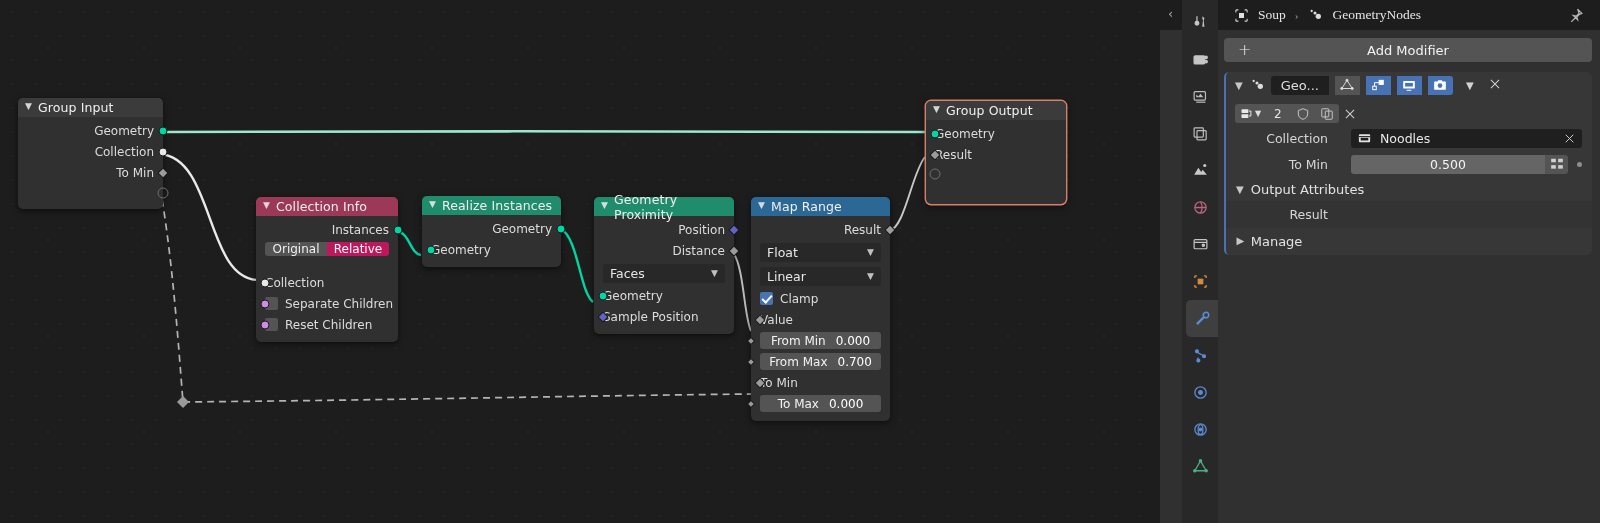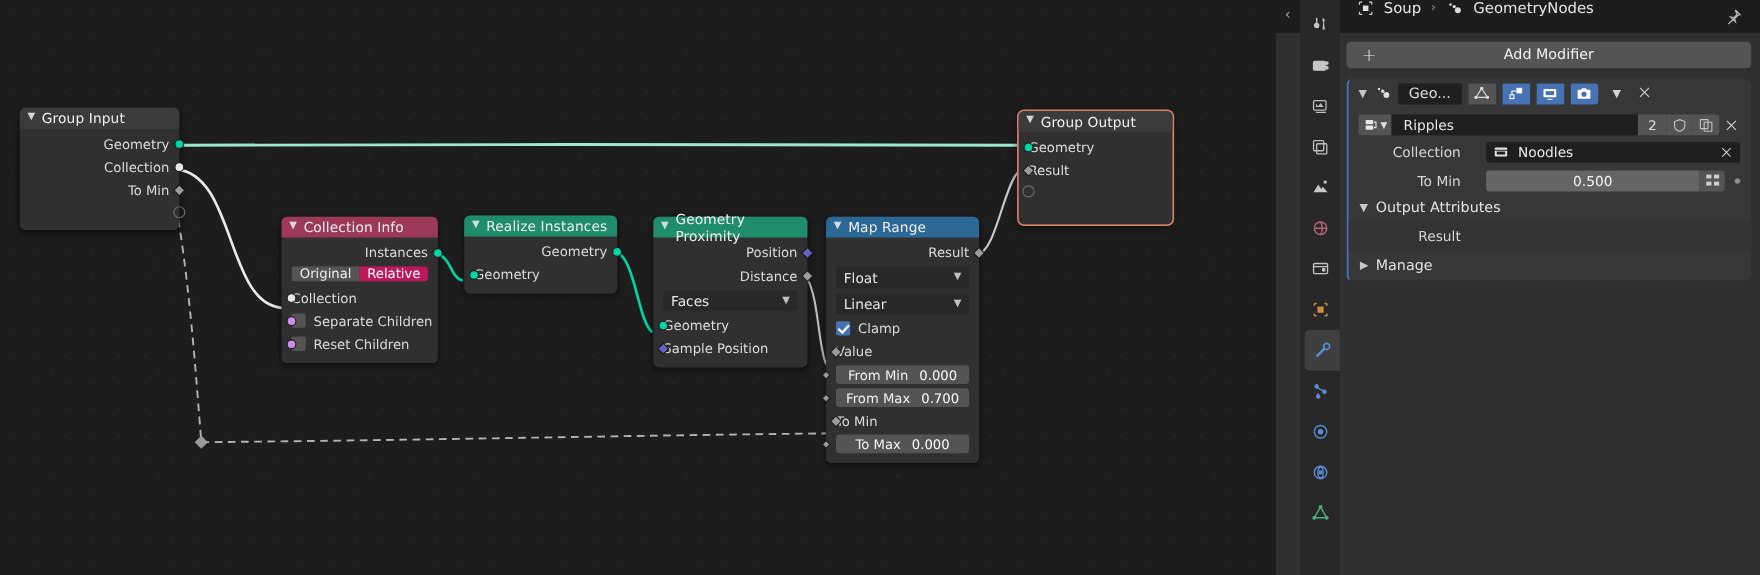--- a/index.html
+++ b/index.html
@@ -53,42 +53,42 @@
   .fieldbox { background: #545454; border-radius: 3px; height: 17px; margin: 0 9px;
               display: flex; align-items: center; justify-content: center; gap: 10px;
               font-size: 12px; color: #f2f2f2; flex: 1; }
   .fieldbox .fv { color: #ffffff; }
   .rowf { height: 21px; display: flex; align-items: center; position: relative; }
   .dropdown { background: #282828; border-radius: 3px; height: 19px; margin: 0 9px; flex: 1;
               display: flex; align-items: center; padding: 0 7px; font-size: 12.5px;
               color: #e6e6e6; justify-content: space-between; }
   .dropdown .dchev { font-size: 9px; opacity: .8; }
   .rowd { height: 24px; display: flex; align-items: center; }
-  .toggle2 { display: flex; margin: 2px 9px 4px; height: 14px; border-radius: 3px; overflow: hidden; }
+  .toggle2 { display: flex; margin: 2px 9px 16px; height: 14px; border-radius: 3px; overflow: hidden; }
   .toggle2 > div { flex: 1; display: flex; align-items: center; justify-content: center;
                    font-size: 12px; background: #545454; color: #efefef; }
   .toggle2 > div.on { background: #be185d; color: #fff; }
   .cb { width: 13px; height: 13px; border-radius: 2px; background: #545454; margin-right: 7px; flex: none; }
   .cb.on { background: #4772b3; position: relative; }
   .cb.on::after { content: ""; position: absolute; left: 3.5px; top: .5px; width: 4px; height: 8px;
                   border: solid #fff; border-width: 0 2px 2px 0; transform: rotate(42deg); }
 
   
   #props { position: absolute; left: 1160px; top: 0; width: 440px; height: 523px; background: #303030; }
   #prop-topbar { height: 30px; background: #1d1d1d; display: flex; align-items: center;
                  position: relative; }
   .collapse-arrow { position: absolute; left: 8px; top: 6px; color: #a8a8a8; font-size: 13px; }
   #tabstrip { position: absolute; left: 22px; top: 0; width: 36px; height: 523px;
               background: #282828; padding-top: 4px; }
   .tab { height: 37px; display: flex; align-items: center; justify-content: center; position: relative; }
   .tab.active { background: #3f3f3f; border-radius: 5px 0 0 5px; margin-left: 4px; }
   .tab svg { width: 17px; height: 17px; display: block; }
 
   #breadcrumb { position: absolute; left: 66px; top: 0; right: 4px; height: 30px;
-                display: flex; align-items: flex-start; gap: 9px; padding-left: 8px; }
+                display: flex; align-items: center; gap: 9px; padding-left: 8px; font-family: Liberation Serif, serif; }
   #breadcrumb .bc-text { font-size: 13.5px; color: #e6e6e6; }
   #breadcrumb .sep { font-size: 11px; color: #9a9a9a; }
   #pin { position: absolute; right: 12px; top: 7px; }
 
   #prop-body { position: absolute; left: 58px; top: 30px; right: 0; bottom: 0; padding: 8px 8px 0 6px; }
   #add-modifier { height: 24px; background: #545454; border-radius: 4px; display: flex;
                   align-items: center; justify-content: center; position: relative;
                   font-size: 13px; color: #f2f2f2; }
   #add-modifier .plus { position: absolute; left: 14px; font-size: 16px; color: #e8e8e8;
                         font-weight: 300; line-height: 1; }
@@ -513,21 +513,20 @@
 
         <div class="mod-row">
           <div class="dd-btn">
             <svg width="15" height="15" viewBox="0 0 24 24" fill="#e8e8e8" stroke="none">
               <rect x="4" y="5" width="11" height="6" rx="1"></rect>
                 <rect x="4" y="13" width="11" height="6" rx="1"></rect>
               <path d="M16 8h3v8h-3" fill="none" stroke="#e8e8e8" stroke-width="1.6"></path>
             </svg>
             <span style="font-size:8px;color:#e0e0e0;">▼</span>
           </div>
-          <div class="name-field">Ripples</div>
           <div class="count-box">2</div>
           <div class="sq-btn">
             <svg width="14" height="14" viewBox="0 0 24 24" fill="none" stroke="#c4c4c4" stroke-width="1.7">
               <path d="M12 3l8 3v6c0 5-4 8-8 9-4-1-8-4-8-9V6z"></path>
             </svg>
           </div>
           <div class="sq-btn last">
             <svg width="14" height="14" viewBox="0 0 24 24" fill="none" stroke="#c4c4c4" stroke-width="1.7">
               <rect x="3" y="3" width="12" height="14" rx="1"></rect>
                 <rect x="9" y="7" width="12" height="14" rx="1"></rect>

